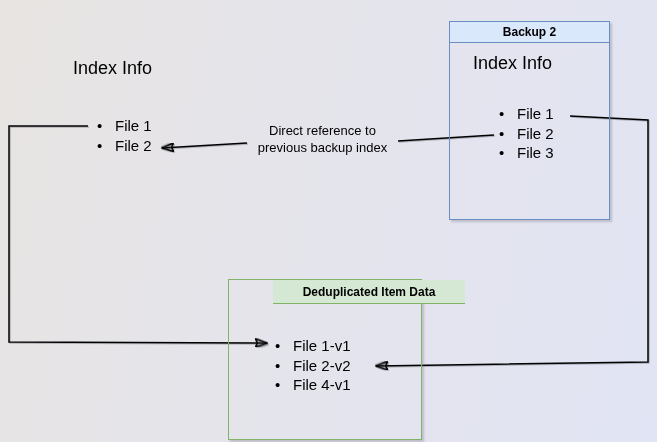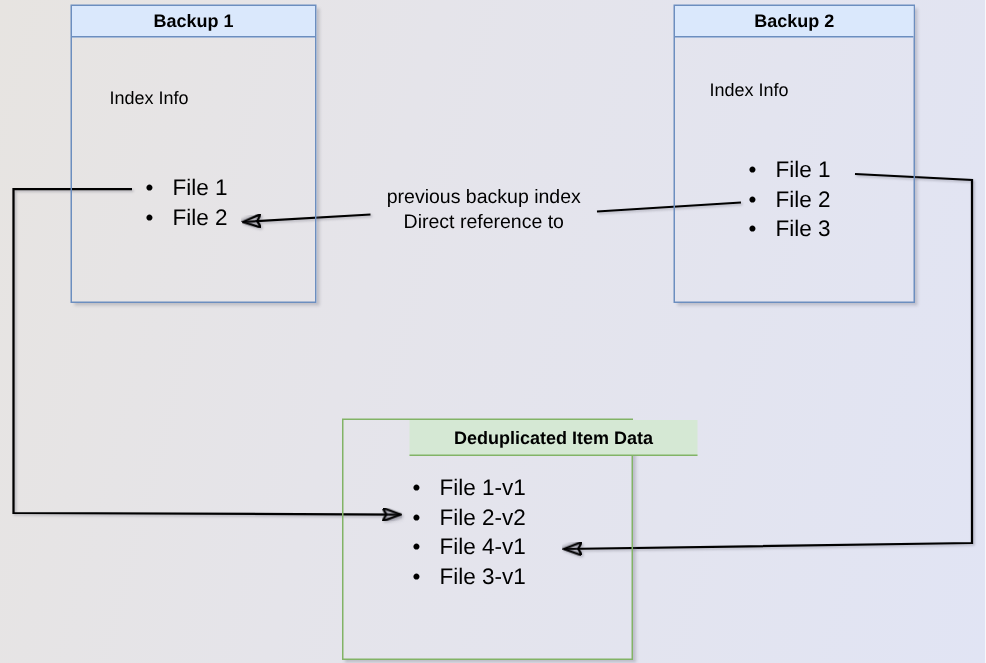--- a/index.html
+++ b/index.html
@@ -24,21 +24,21 @@
     width:100%;
     text-align:center;
     font-weight:bold;
     font-size:12px;
     border-bottom:1.5px solid;
   }
   .blue .node-header{background:#dae8fc;border-color:#6c8ebf;height:21px;line-height:21px;}
   .green .node-header{background:#d5e8d4;border-color:#82b366;height:24px;line-height:24px;margin-left:44px;}
   .floating-label{
     position:absolute;
-    font-size:12px;
+    font-size:18px;
     white-space:nowrap;
   }
   ul.file-list{
     position:absolute;
     margin:0;padding:0;
     list-style:none;
     font-size:15px;
   }
   ul.file-list li{
     position:relative;
@@ -80,47 +80,43 @@
       <marker id="arrowhead" markerUnits="userSpaceOnUse" markerWidth="13" markerHeight="9" refX="12" refY="4.5" orient="auto">
         <path d="M0,0 L12,4.5 L0,9 L2.5,4.5 Z" fill="#000" stroke="none"></path>
       </marker>
     </defs>
     <path d="M88,126 L9,126 L9,342 L267,343" marker-end="url(#arrowhead)"></path>
     <path d="M570,116 L648,120 L648,362 L376,366" marker-end="url(#arrowhead)"></path>
     <path d="M494,135 L398,141"></path>
     <path d="M247,143 L162,148" marker-end="url(#arrowhead)"></path>
   </svg>
 
-  <div class="node blue" style="left:47px;top:3px;width:162px;height:197px;">
-    <div class="node-header">Backup 1</div>
-  </div>
   <div class="floating-label" style="left:73px;top:58px;">Index Info</div>
   <ul class="file-list" style="left:97px;top:116px;">
     <li>File 1</li>
     <li>File 2</li>
   </ul>
 
-  <div class="node blue" style="left:449px;top:3px;width:159px;height:197px;">
+  <div class="node blue" style="left:449px;top:21px;width:159px;height:197px;">
     <div class="node-header">Backup 2</div>
   </div>
   <div class="floating-label" style="left:473px;top:53px;">Index Info</div>
   <ul class="file-list" style="left:499px;top:104px;">
     <li>File 1</li>
     <li>File 2</li>
     <li>File 3</li>
   </ul>
 
   <div class="node green" style="left:228px;top:279px;width:192px;height:159px;">
     <div class="node-header">Deduplicated Item Data</div>
   </div>
-  <ul class="file-list" style="left:275px;top:316px;">
+  <ul class="file-list" style="left:275px;top:336px;">
     <li>File 1-v1</li>
     <li>File 2-v2</li>
     <li>File 4-v1</li>
-    <li>File 3-v1</li>
   </ul>
 
   <div id="edge-annotation">
+    <div>Direct reference to</div>
     <div>previous backup index</div>
-    <div>Direct reference to</div>
   </div>
 
 </div>
 
 </body></html>

